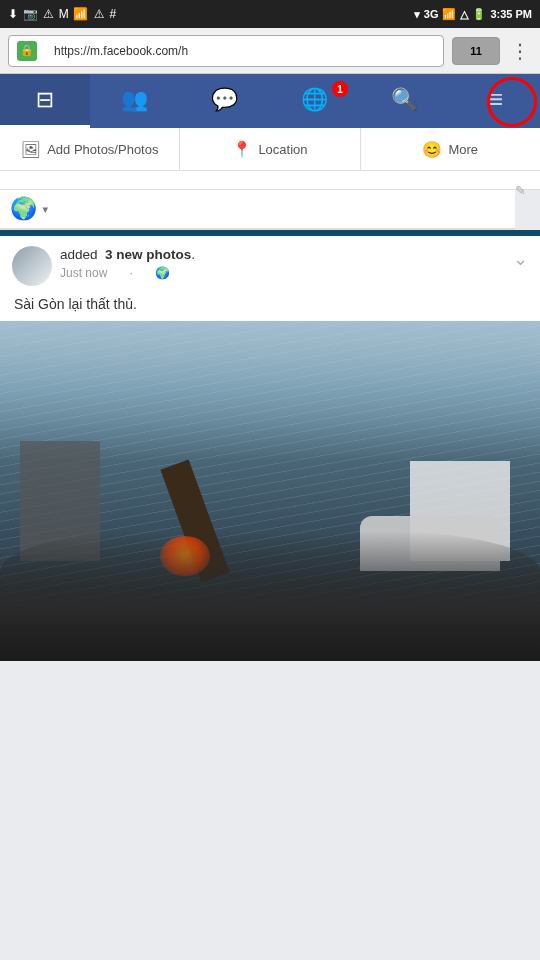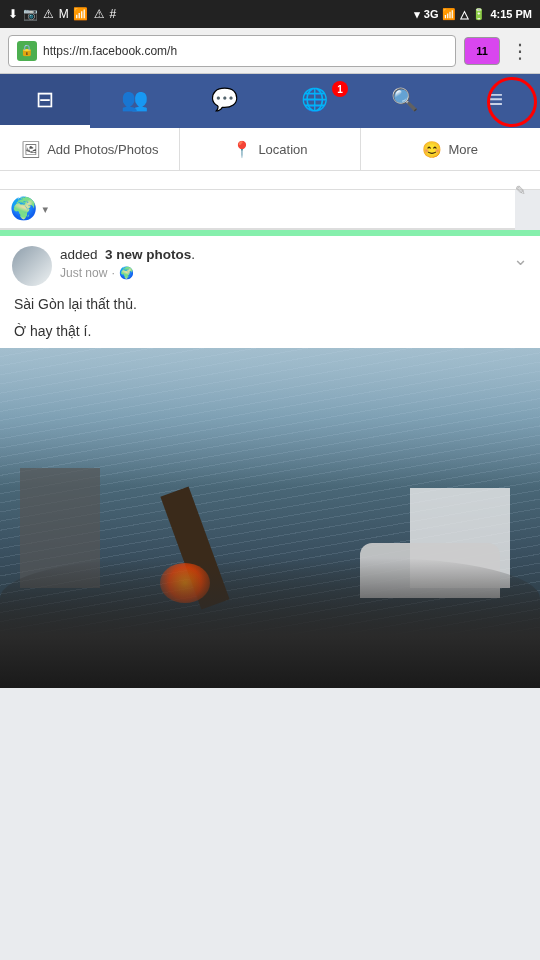--- a/index.html
+++ b/index.html
@@ -72,26 +72,27 @@
       color: white;
       font-size: 11px;
       flex-shrink: 0;
     }
     .browser-url-text {
       font-size: 12px;
       color: #333;
       white-space: nowrap;
       overflow: hidden;
       text-overflow: ellipsis;
+      margin-left: 11px;
     }
     .browser-tab-btn {
-      background: #d946ef;
+      background: #a3a3a3;
       border: 1px solid #999;
       border-radius: 4px;
-      width: 36px;
+      width: 48px;
       height: 28px;
       display: flex;
       align-items: center;
       justify-content: center;
       font-size: 11px;
       font-weight: bold;
       cursor: pointer;
     }
     .browser-menu-btn {
       font-size: 20px;
@@ -221,21 +222,21 @@
       border: none;
       border-radius: 4px;
       padding: 8px 20px;
       font-size: 15px;
       cursor: pointer;
       font-weight: bold;
     }
 
     
     .feed-area {
-      background: #86efac;
+      background: #0c4a6e;
       padding-top: 6px;
     }
 
     
     .feed-card {
       background: #fff;
       margin-bottom: 8px;
     }
     .feed-header {
       display: flex;
@@ -257,21 +258,21 @@
     .feed-user-action {
       font-size: 13.5px;
       color: #333;
       line-height: 1.3;
     }
     .feed-meta {
       font-size: 12px;
       color: #999;
       display: flex;
       align-items: center;
-      gap: 4px;
+      gap: 22px;
       margin-top: 2px;
     }
     .feed-expand-btn {
       color: #aaa;
       font-size: 18px;
       cursor: pointer;
       position: absolute;
       right: 12px;
       top: 12px;
     }
@@ -396,21 +397,21 @@
     <span class="status-icon">📶</span>
     <span class="status-icon">⚠</span>
     <span class="status-icon">#</span>
   </div>
   <div class="status-bar-right">
     <span>▾</span>
     <span>3G</span>
     <span>📶</span>
     <span>△</span>
     <span>🔋</span>
-    <span>4:15 PM</span>
+    <span>3:35 PM</span>
   </div>
 </div>
 
 <div class="browser-bar">
   <div class="browser-url-box">
     <div class="lock-icon-box">🔒</div>
     <span class="browser-url-text">https://m.facebook.com/h</span>
   </div>
   <div class="browser-tab-btn">11</div>
   <div class="browser-menu-btn">⋮</div>
@@ -485,21 +486,20 @@
           <span>Just now</span>
           <span>·</span>
           <span>🌍</span>
         </div>
       </div>
       <span class="feed-expand-btn">⌄</span>
     </div>
 
     <div class="feed-content">
       <div class="post-text">Sài Gòn lại thất        thủ.</div>
-      <div class="post-text">Ờ hay thật í.</div>
     </div>
 
     <div class="feed-photo">
       <div class="feed-photo-scene">
         <div class="fog-overlay"></div>
         <div class="rain-overlay"></div>
         <div class="building-left"></div>
         <div class="building-right"></div>
         <div class="tree-shape"></div>
         <div class="fire-glow"></div>

